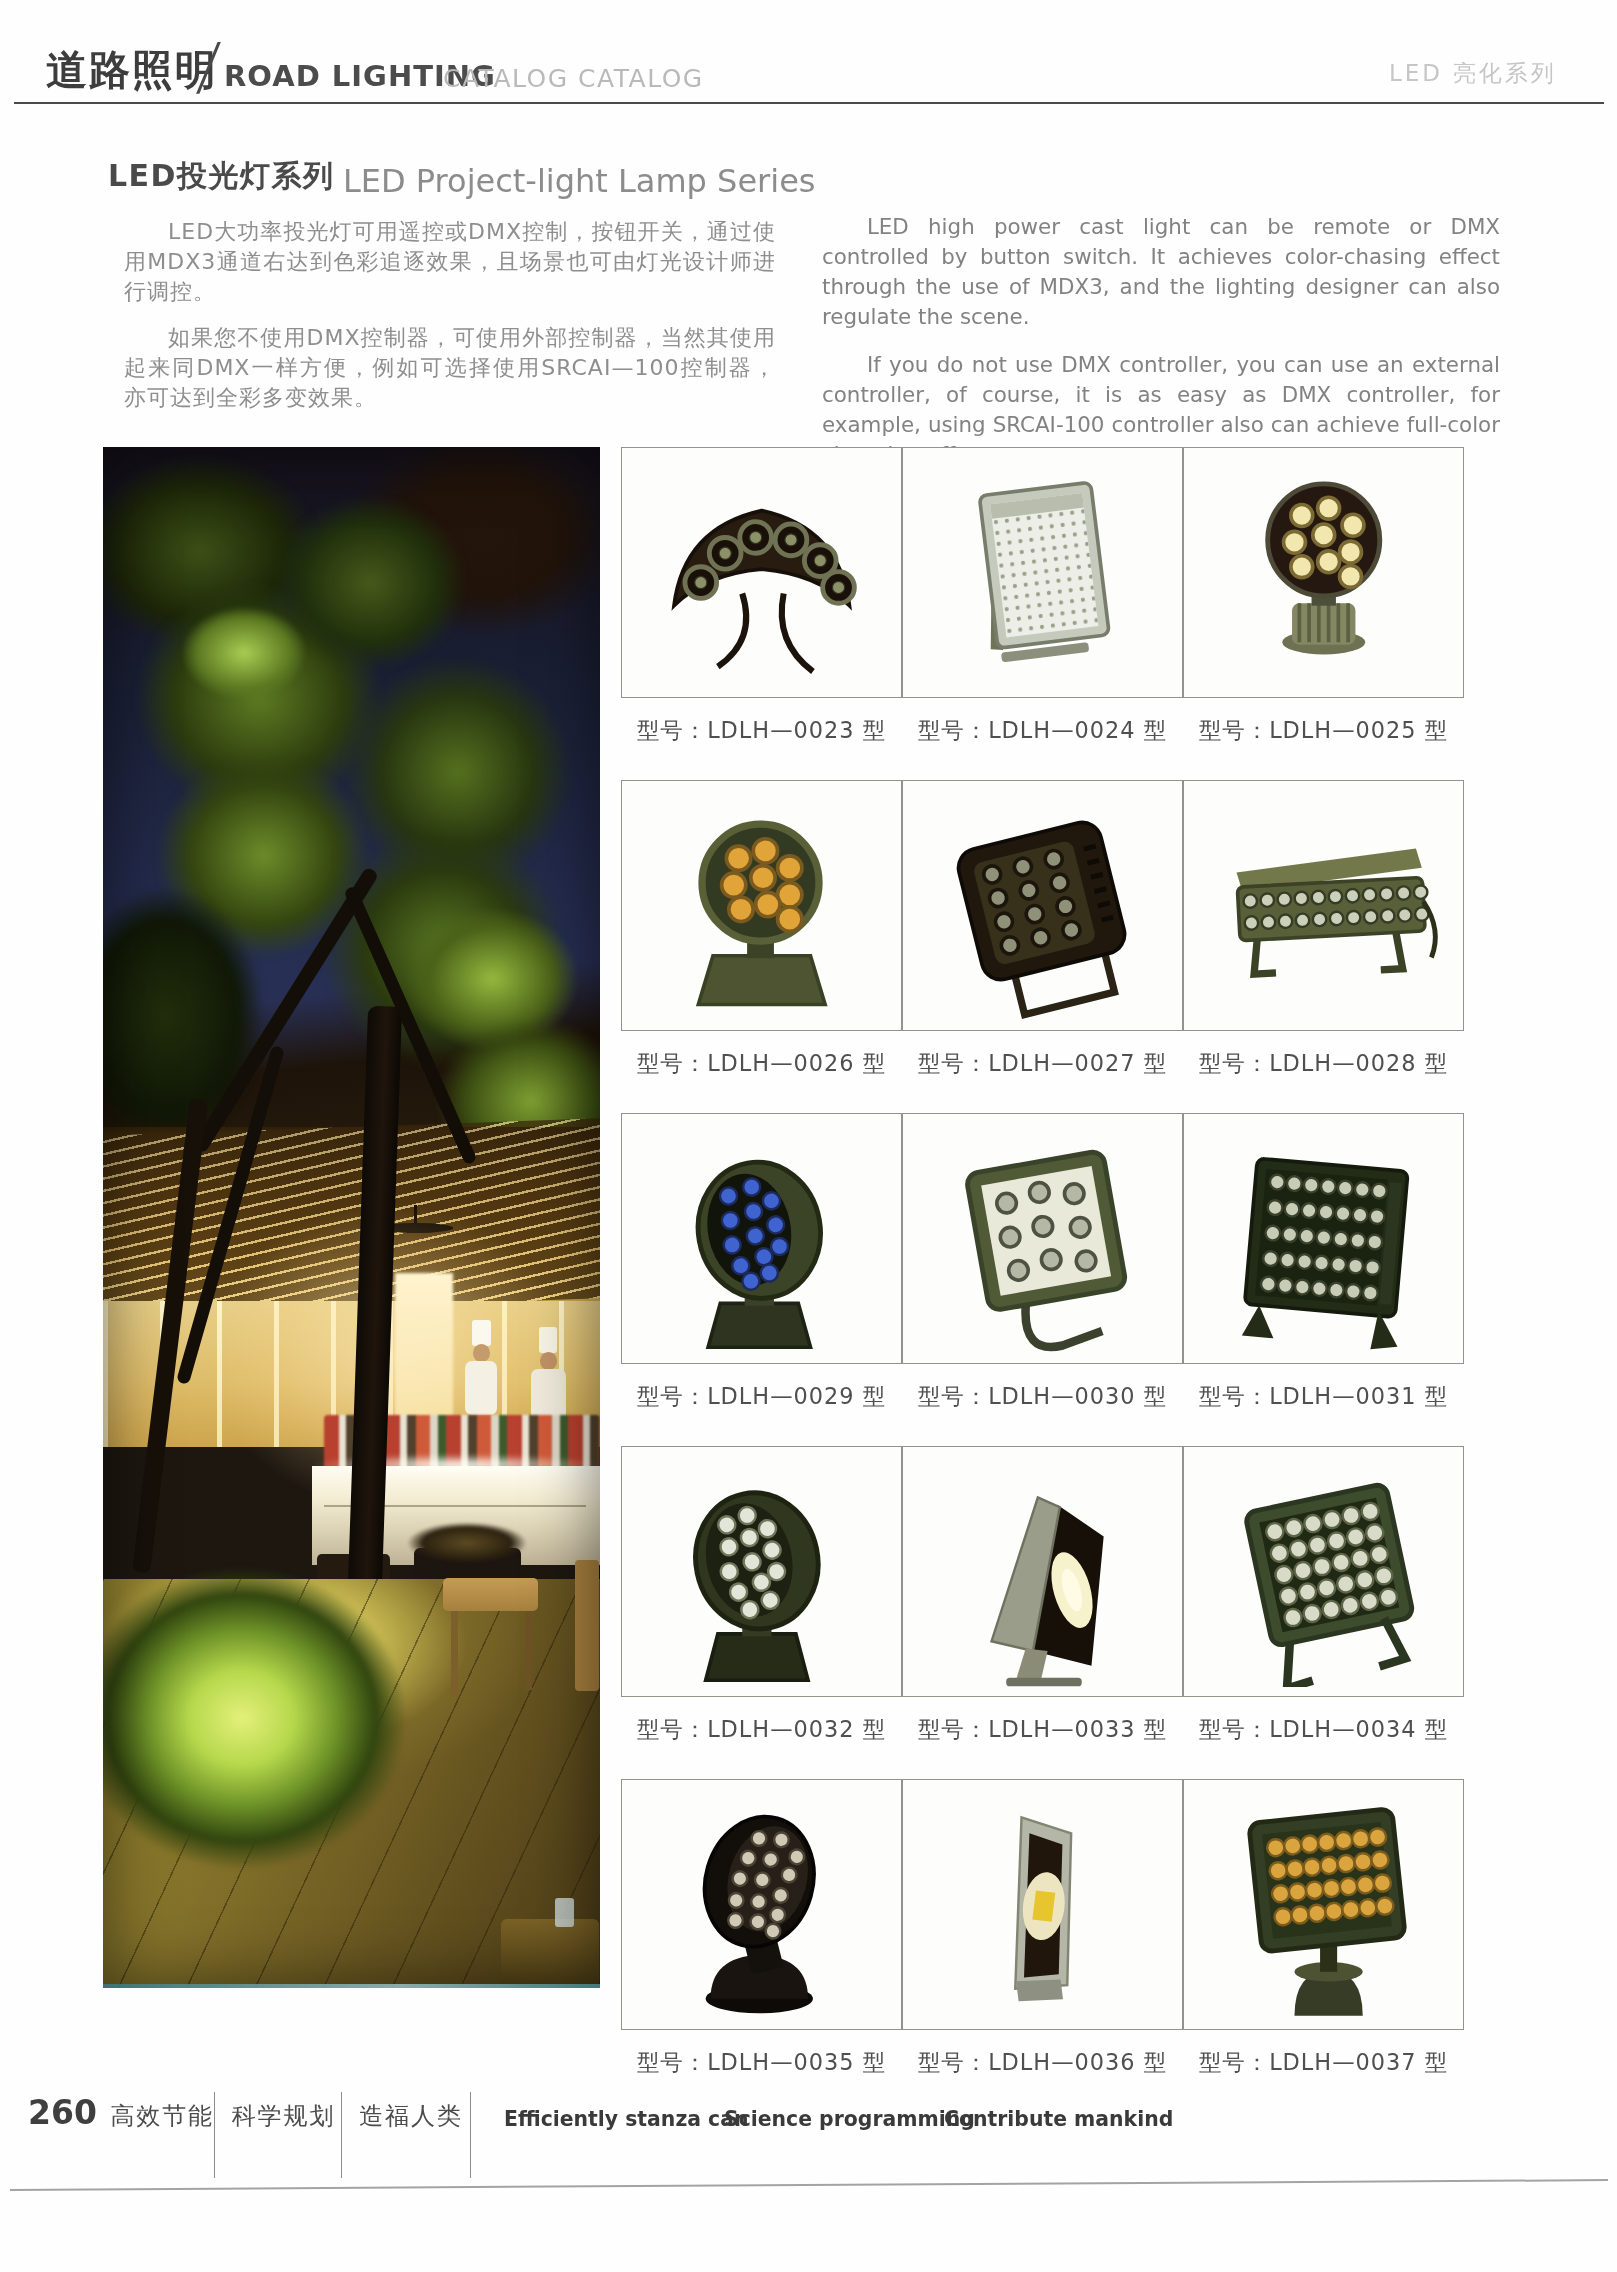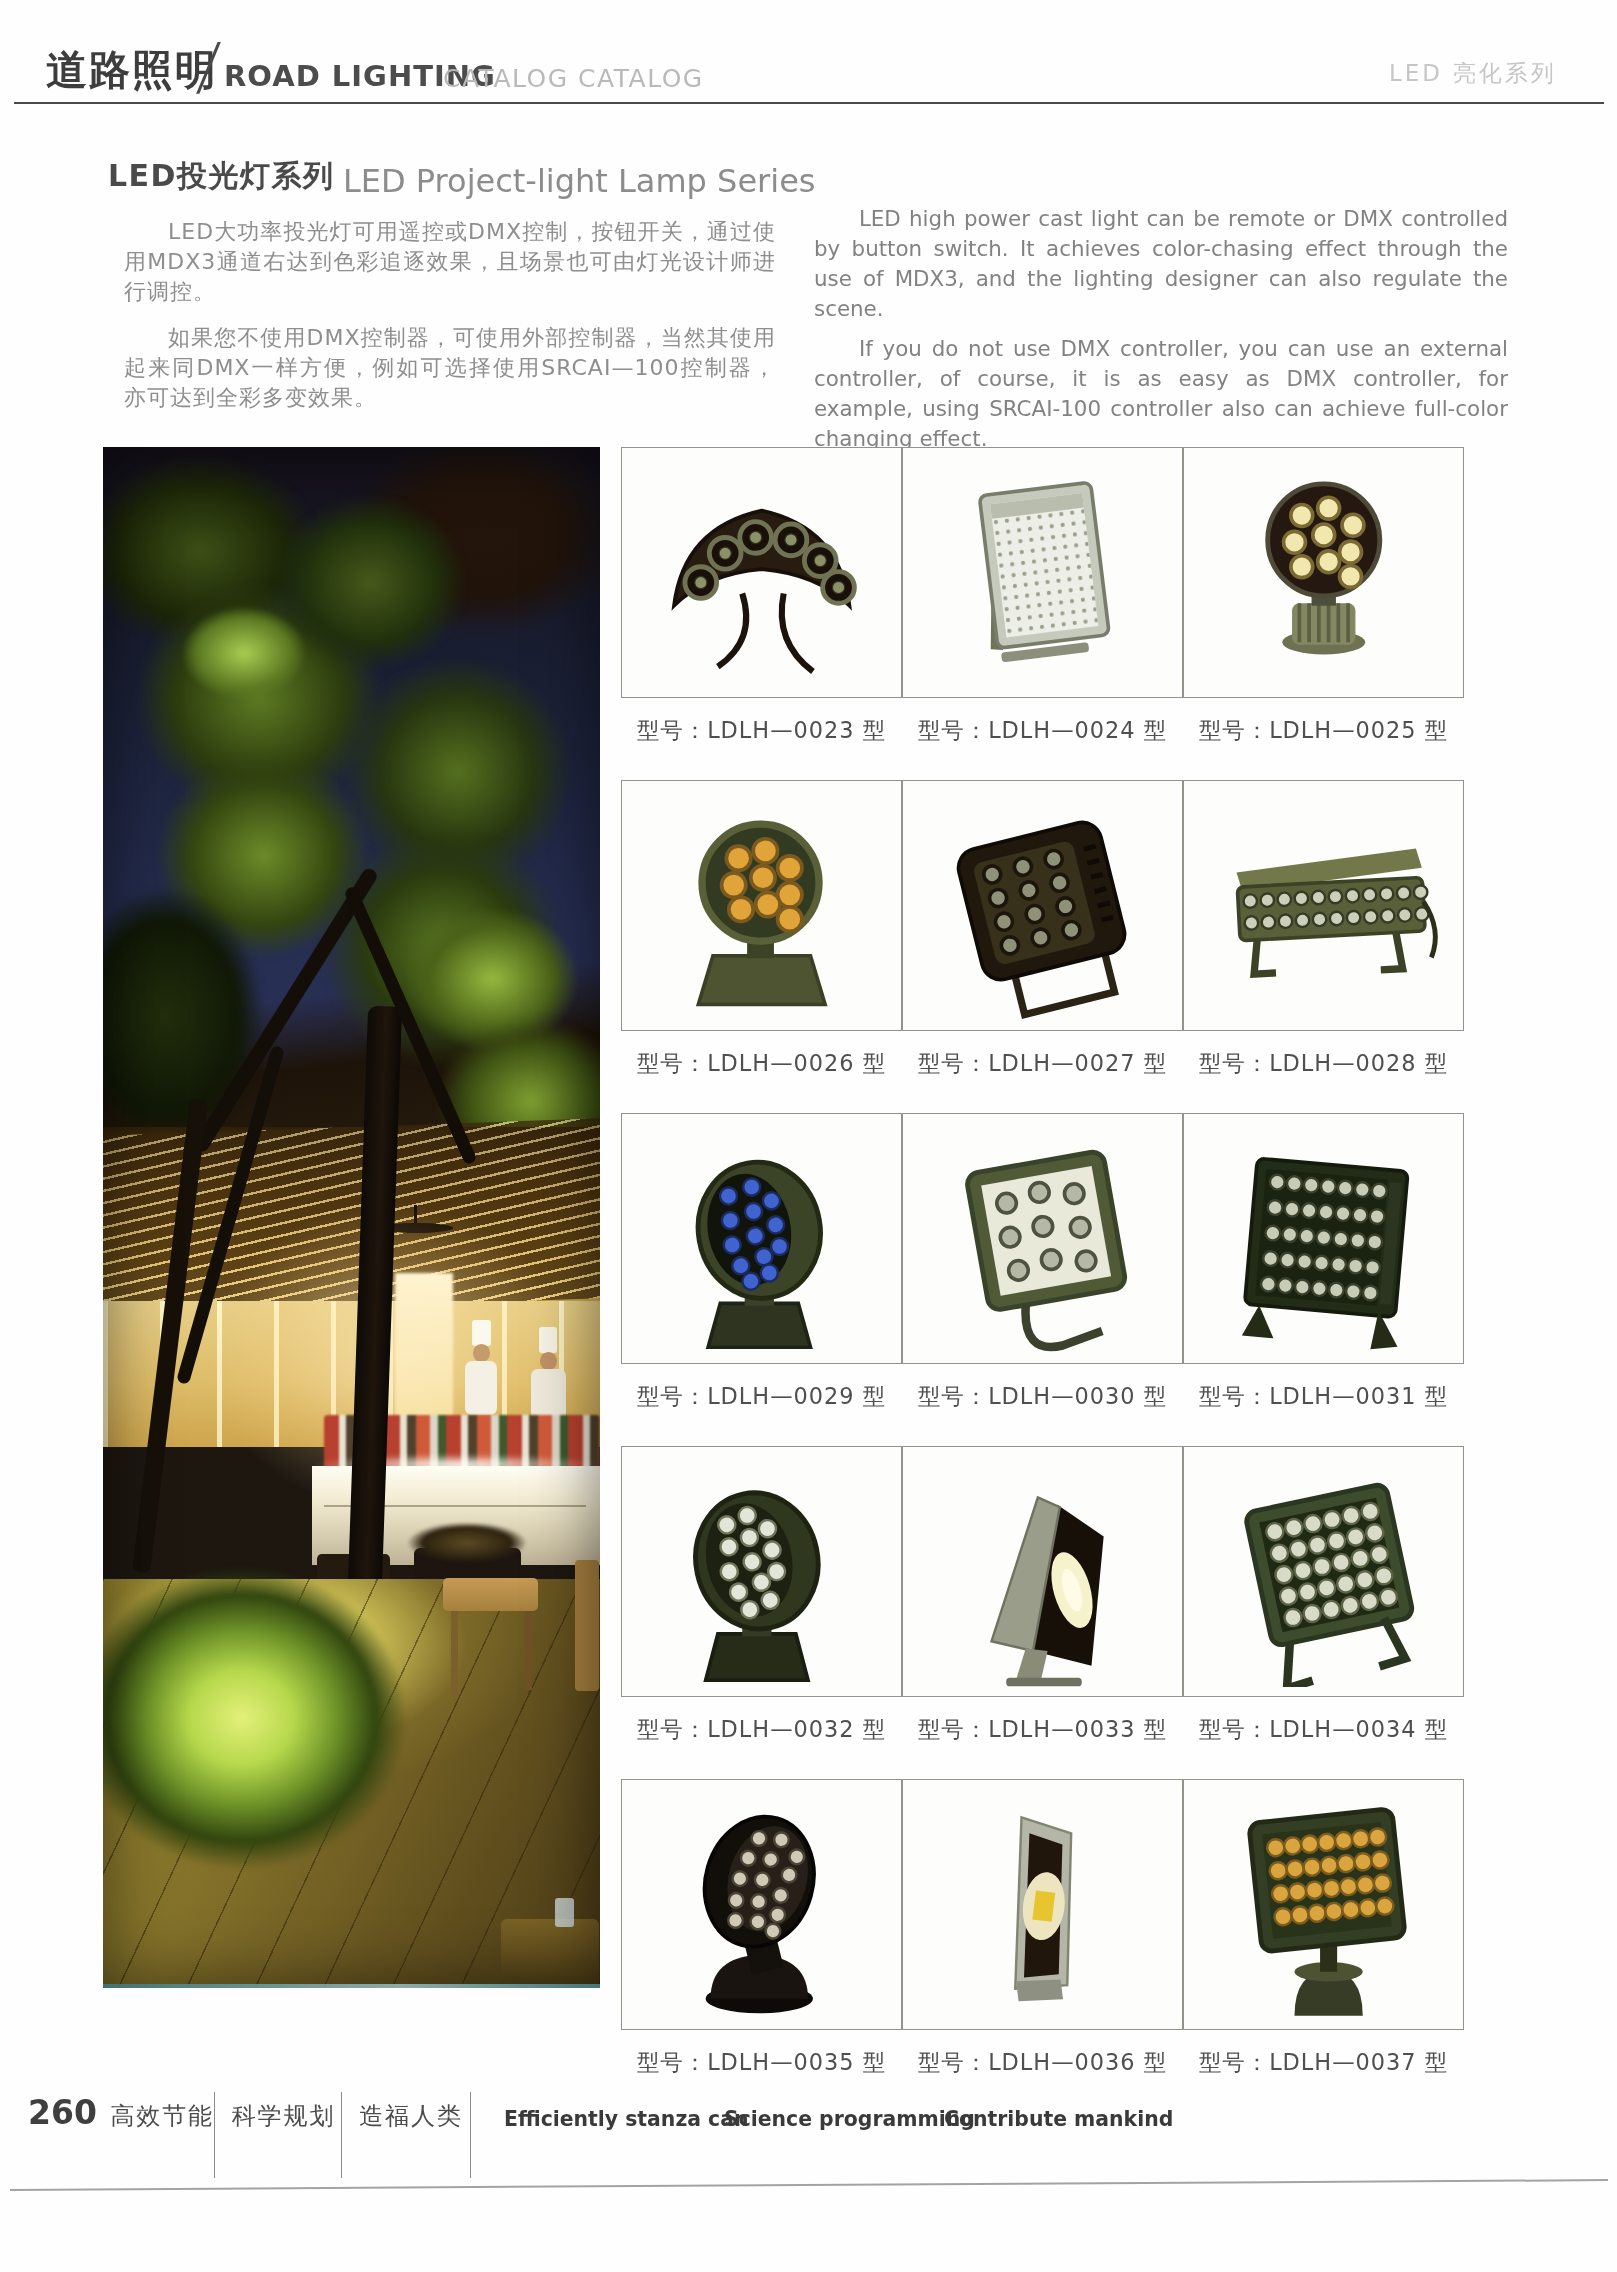--- a/index.html
+++ b/index.html
@@ -17,21 +17,21 @@
   .brand-sub{left:443px;top:64px;font-size:25px;color:#b9b9b9;letter-spacing:1.5px;}
   .series-tag{left:1389px;top:58px;font-size:23px;color:#c6c6c6;letter-spacing:2.9px;}
   .header-rule{left:13.6px;top:102px;width:1590px;height:1.9px;background:#4a4a4a;}
 
   
   .title-cn{left:108px;top:156px;font-size:30px;font-weight:700;color:#4a4a4a;letter-spacing:1.5px;}
   .title-en{left:343px;top:162px;font-size:32px;color:#8c8c8c;}
   .para-cn{left:108px;top:201px;width:684px;font-size:22px;line-height:30px;color:#8e8e8e;text-align:justify;letter-spacing:1px;}
   .para-cn p{margin:16px;text-indent:2em;}
   .para-en{left:804px;top:194px;width:714px;font-size:21.4px;line-height:30px;color:#828282;text-align:justify;}
-  .para-en p{margin:10px;text-indent:2.1em;}
+  .para-en p{margin:18px;text-indent:2.1em;}
 
   
   .photo{left:103px;top:447px;width:497px;height:1541px;background:#1d1710;overflow:hidden;}
   .fol{border-radius:50%;filter:blur(3.4px);}
   .vignette{left:0;top:0;right:0;bottom:0;box-shadow:inset 0 0 68px rgba(0,0,0,.55);}
 
   
   .grid{left:621px;top:447px;width:728px;display:grid;grid-template-columns:281px 281px 281px;justify-content:space-between;grid-auto-rows:333px;}
   .pbox{width:281px;height:251px;border:1px solid #90948a;box-sizing:border-box;background:#fdfdfc;display:flex;align-items:center;justify-content:center;}
   .pbox svg{width:93%;height:93%;}

